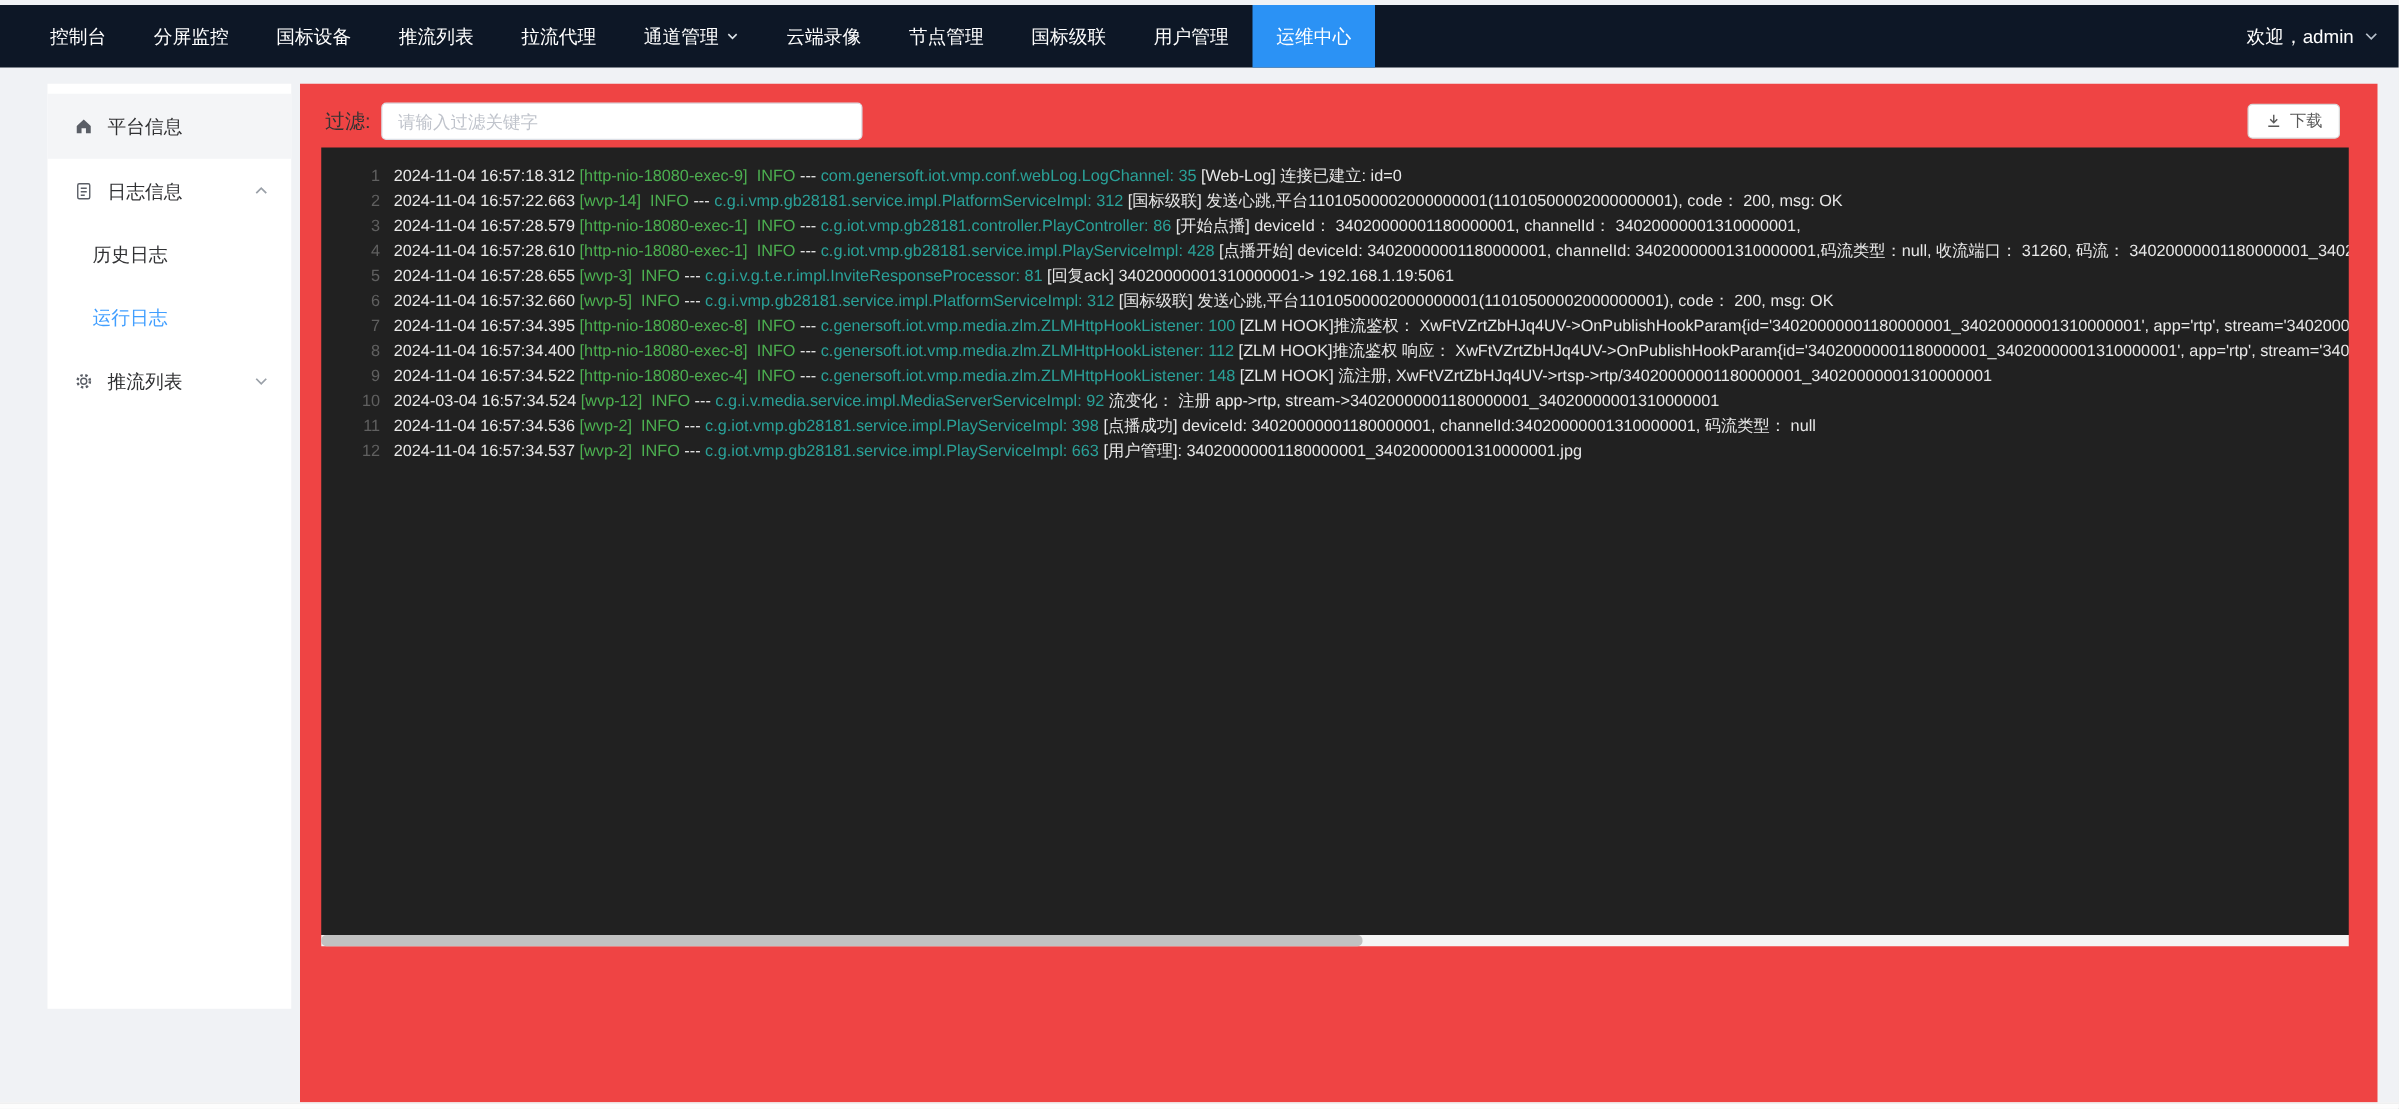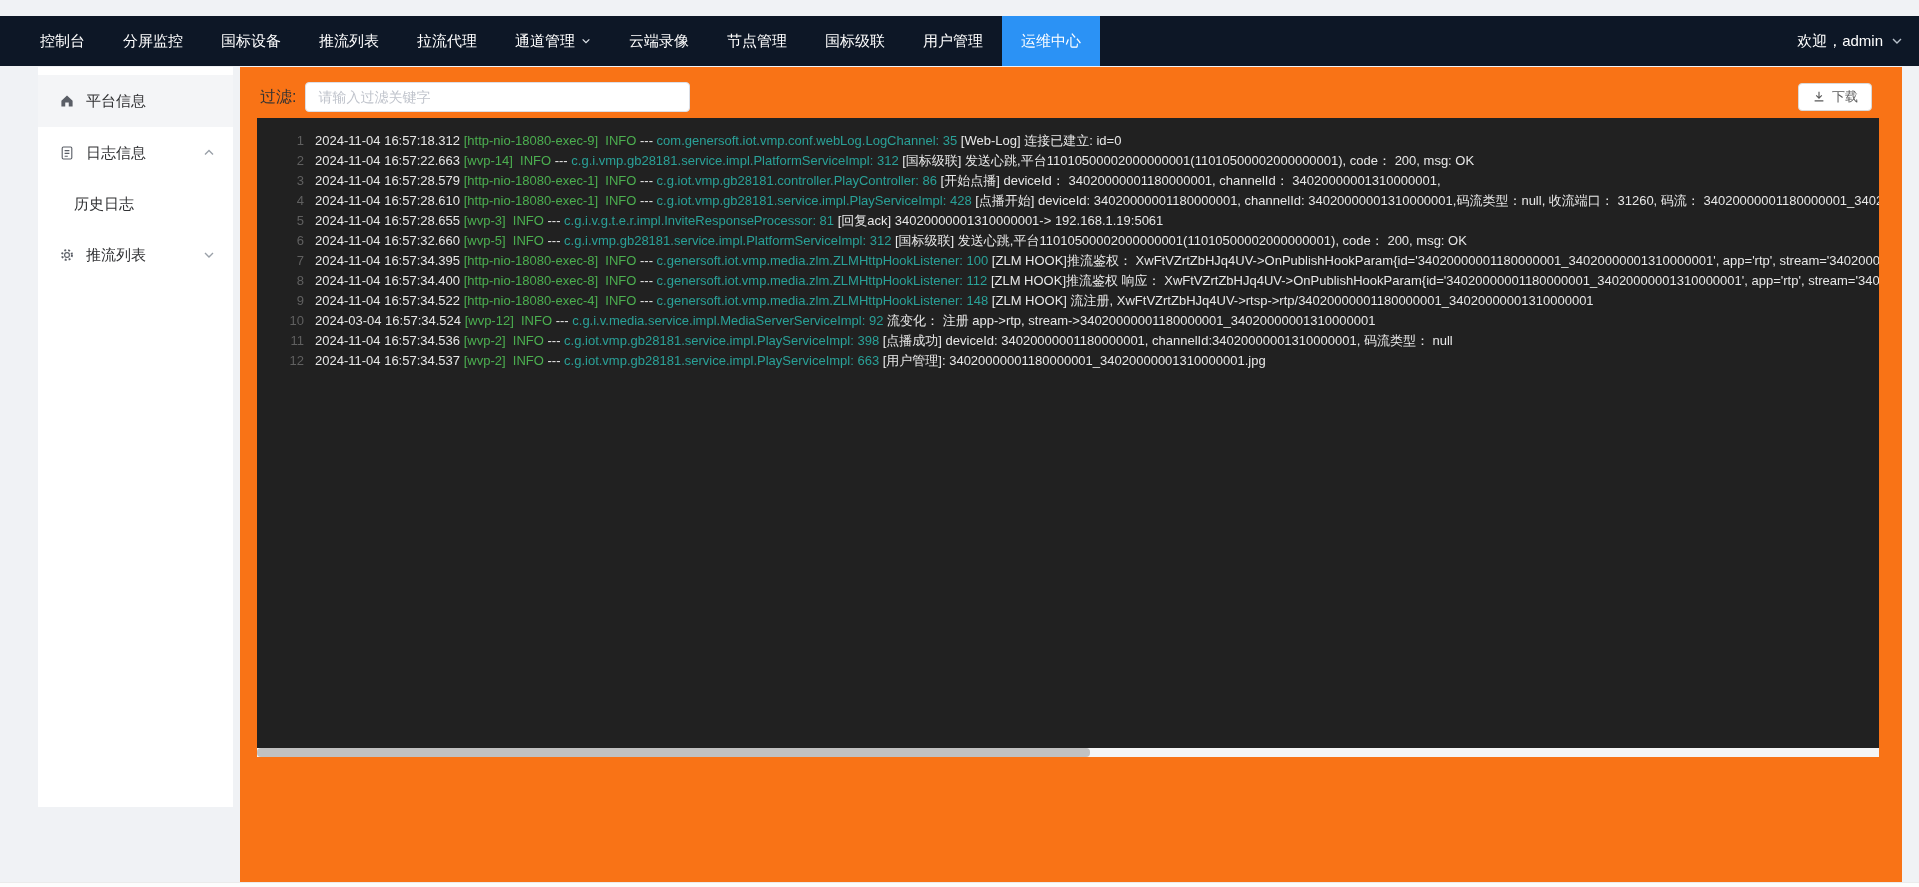--- a/index.html
+++ b/index.html
@@ -1,21 +1,21 @@
 <!DOCTYPE html>
 <html><head>
 <meta charset="utf-8">
 <style>
   * { margin:0; padding:0; box-sizing:border-box; }
   html,body { width:1919px; height:887px; overflow:hidden; background:#ffffff;
     font-family:"Liberation Sans","DejaVu Sans",sans-serif; }
   .app { position:relative; width:1919px; height:882px; background:#f0f2f5; }
 
   
-  .topnav { position:absolute; left:0; top:16px; width:100%; height:50px;
+  .topnav { position:absolute; left:0; top:4px; width:100%; height:50px;
     background:#0d1726; display:flex; align-items:stretch; padding-left:21px; }
   .nav-items { display:flex; align-items:stretch; }
   .nav-item { display:flex; align-items:center; padding:0 19px; color:#ffffff;
     font-size:15px; cursor:pointer; white-space:nowrap; }
   .nav-item.active { background:#2b92f5; }
   .nav-item .chev { margin-left:6px; display:inline-flex; }
   .nav-right { margin-left:auto; display:flex; align-items:center; padding-right:16px;
     color:#ffffff; font-size:15px; }
   .nav-right .chev { margin-left:8px; display:inline-flex; }
 
@@ -26,21 +26,21 @@
     font-size:15px; color:#303133; cursor:pointer; }
   .side-item.shaded { background:#f4f5f7; }
   .side-item .s-icon { width:16px; height:16px; margin-right:11px; display:inline-flex; }
   .side-item .s-chev { margin-left:auto; display:inline-flex; }
   .side-sub { height:50px; display:flex; align-items:center; padding-left:36px;
     font-size:15px; color:#303133; cursor:pointer; }
   .side-sub.active { color:#409eff; }
 
   
   .main { position:absolute; left:240px; top:67px; width:1662px; height:815px;
-    background:#f97316; }
+    background:#ef4444; }
   .filter-row { position:absolute; left:0; top:14px; width:100%; height:32px;
     display:flex; align-items:center; }
   .filter-label { margin-left:20px; font-size:16px; color:#333333; }
   .filter-input { margin-left:9px; width:385px; height:30px; border:1px solid #dcdfe6;
     border-radius:4px; padding:0 12px; font-size:14px; color:#333;
     font-family:Liberation Sans, sans-serif; outline:none; }
   .filter-input::placeholder { color:#c0c4cc; }
   .dl-btn { margin-left:auto; margin-right:30px; height:28px; padding:0 13px;
     background:#ffffff; border:1px solid #d9d9d9; border-radius:4px; display:flex;
     align-items:center; font-size:13px; color:#595959; cursor:pointer; gap:6px; }
@@ -139,20 +139,23 @@
         </span>
         <span>日志信息</span>
         <span class="s-chev">
           <svg width="12" height="12" viewBox="0 0 12 12">
             <polyline points="2,7.5 6,3.5 10,7.5" fill="none" stroke="#9aa0a8" stroke-width="1.4"></polyline>
           </svg>
         </span>
       </div>
       <div class="side-sub">
         <span>历史日志</span>
+      </div>
+      <div class="side-sub active">
+        <span>运行日志</span>
       </div>
       <div class="side-item">
         <span class="s-icon">
           <svg width="16" height="16" viewBox="0 0 20 20">
             <circle cx="10" cy="10" r="6.2" fill="none" stroke="#5a5e66" stroke-width="2.4" stroke-dasharray="2.4 2.6"></circle>
             <circle cx="10" cy="10" r="3" fill="none" stroke="#5a5e66" stroke-width="1.4"></circle>
           </svg>
         </span>
         <span>推流列表</span>
         <span class="s-chev">

